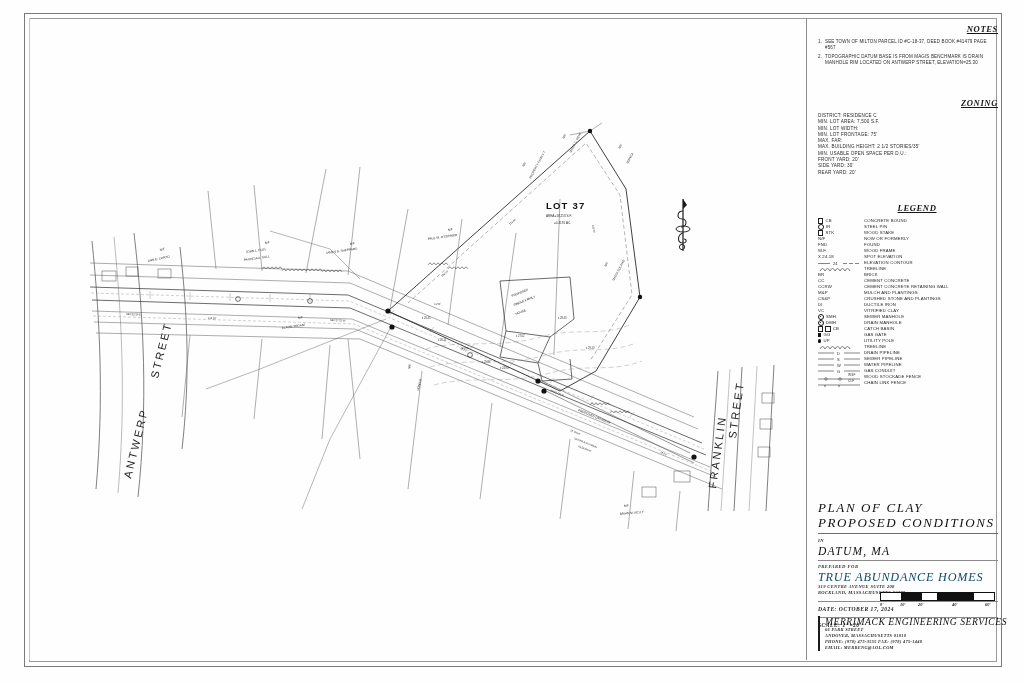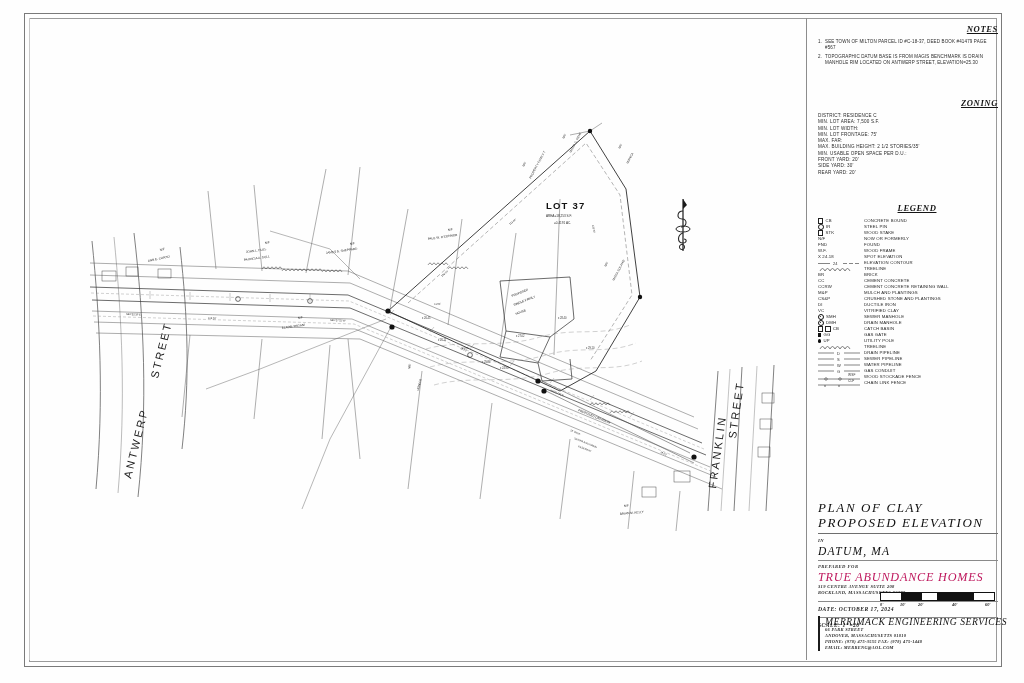--- a/index.html
+++ b/index.html
@@ -30,21 +30,21 @@
   .cirf{display:inline-block;width:3.4px;height:3.4px;background:#111;border-radius:50%;margin-right:2px;}
   .cirx{display:inline-block;width:4px;height:4px;border:.7px solid #111;border-radius:50%;margin-right:2px;position:relative;}
   .cirx:after{content:"";position:absolute;left:1.1px;top:1.1px;width:1.4px;height:1.4px;background:#111;border-radius:50%;}
   .leg-line{display:inline-block;width:42px;}
 
   
   #titleblock{position:absolute;left:818px;top:500px;width:180px;}
   .tb-big{font-family:"Liberation Serif",serif;font-style:italic;font-size:13px;letter-spacing:1.6px;color:#101010;line-height:15px;}
   .tb-sm{font-family:"Liberation Serif",serif;font-style:italic;font-weight:bold;font-size:4.6px;letter-spacing:.5px;color:#2b2b2b;line-height:7px;}
   .tb-mid{font-family:"Liberation Serif",serif;font-style:italic;font-size:11.5px;letter-spacing:1.2px;color:#101010;line-height:14px;}
-  .tb-co{font-family:"Liberation Serif",serif;font-style:italic;font-size:12.2px;letter-spacing:.8px;color:#be185d;line-height:14px;white-space:nowrap;}
+  .tb-co{font-family:"Liberation Serif",serif;font-style:italic;font-size:12.2px;letter-spacing:.8px;color:#0c4a6e;line-height:14px;white-space:nowrap;}
   .tb-addr{font-family:"Liberation Serif",serif;font-style:italic;font-weight:bold;font-size:4.5px;letter-spacing:.35px;color:#2b2b2b;line-height:6.2px;}
   .tb-date{font-family:"Liberation Serif",serif;font-style:italic;font-weight:bold;font-size:5.6px;letter-spacing:.5px;color:#1e1e1e;}
   .rule{height:1px;background:#6e6e6e;margin:3px 0 3px 0;}
   .rule2{height:1px;background:#8a8a8a;margin:2px 0;}
 
   
   #scalewrap{position:absolute;left:880px;top:592px;width:115px;}
   #scalebar{display:flex;width:113px;height:7px;border:.8px solid #111;}
   #scalebar div{height:100%;}
   .scale-ticks{position:relative;height:8px;margin-top:1px;}
@@ -492,21 +492,21 @@
               <text x="20" y="7.5" font-size="4" fill="#333">x</text>
             </svg>
           </span>
           <span class="leg-txt">CHAIN LINK FENCE</span>
         </div>
       </div>
   </div>
 
   <div id="titleblock">
     <div class="tb-big">PLAN OF CLAY</div>
-    <div class="tb-big">PROPOSED ELEVATION</div>
+    <div class="tb-big">PROPOSED CONDITIONS</div>
     <div class="rule"></div>
     <div class="tb-sm">IN</div>
     <div class="tb-mid">DATUM, MA</div>
     <div class="rule2"></div>
     <div class="tb-sm">PREPARED FOR</div>
     <div class="tb-co">TRUE ABUNDANCE HOMES</div>
     <div class="tb-addr">319 CENTRE AVENUE SUITE 208</div>
     <div class="tb-addr">ROCKLAND, MASSACHUSETTS 02370</div>
     <div class="rule2" style="margin-top:5px;"></div>
     <div class="tb-date" style="margin-top:4px;">DATE:  OCTOBER 17, 2024</div>

